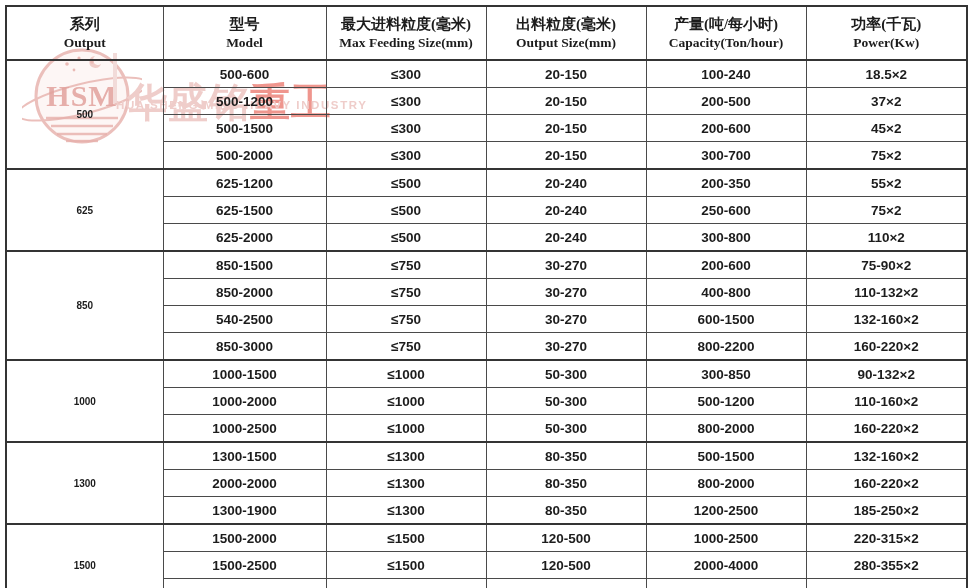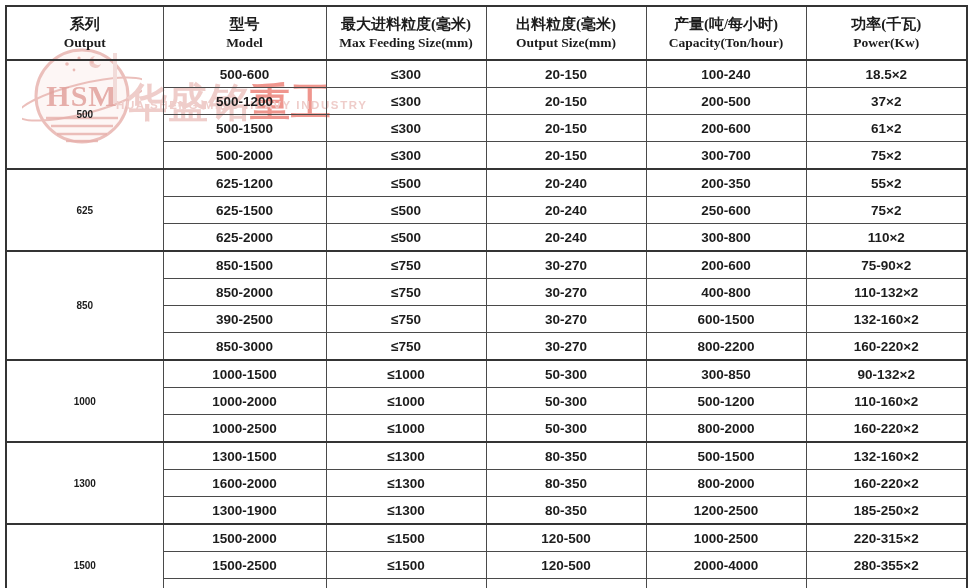--- a/index.html
+++ b/index.html
@@ -140,21 +140,21 @@
           <td>≤300</td>
           <td>20-150</td>
           <td>200-500</td>
           <td>37×2</td>
         </tr>
         <tr>
           <td>500-1500</td>
           <td>≤300</td>
           <td>20-150</td>
           <td>200-600</td>
-          <td>61×2</td>
+          <td>45×2</td>
         </tr>
         <tr>
           <td>500-2000</td>
           <td>≤300</td>
           <td>20-150</td>
           <td>300-700</td>
           <td>75×2</td>
         </tr>
         <tr class="group-first">
           <td class="series-cell" rowspan="3">625</td>
@@ -187,21 +187,21 @@
           <td>75-90×2</td>
         </tr>
         <tr>
           <td>850-2000</td>
           <td>≤750</td>
           <td>30-270</td>
           <td>400-800</td>
           <td>110-132×2</td>
         </tr>
         <tr>
-          <td>390-2500</td>
+          <td>540-2500</td>
           <td>≤750</td>
           <td>30-270</td>
           <td>600-1500</td>
           <td>132-160×2</td>
         </tr>
         <tr>
           <td>850-3000</td>
           <td>≤750</td>
           <td>30-270</td>
           <td>800-2200</td>
@@ -231,21 +231,21 @@
         </tr>
         <tr class="group-first">
           <td class="series-cell" rowspan="3">1300</td>
           <td>1300-1500</td>
           <td>≤1300</td>
           <td>80-350</td>
           <td>500-1500</td>
           <td>132-160×2</td>
         </tr>
         <tr>
-          <td>1600-2000</td>
+          <td>2000-2000</td>
           <td>≤1300</td>
           <td>80-350</td>
           <td>800-2000</td>
           <td>160-220×2</td>
         </tr>
         <tr>
           <td>1300-1900</td>
           <td>≤1300</td>
           <td>80-350</td>
           <td>1200-2500</td>

